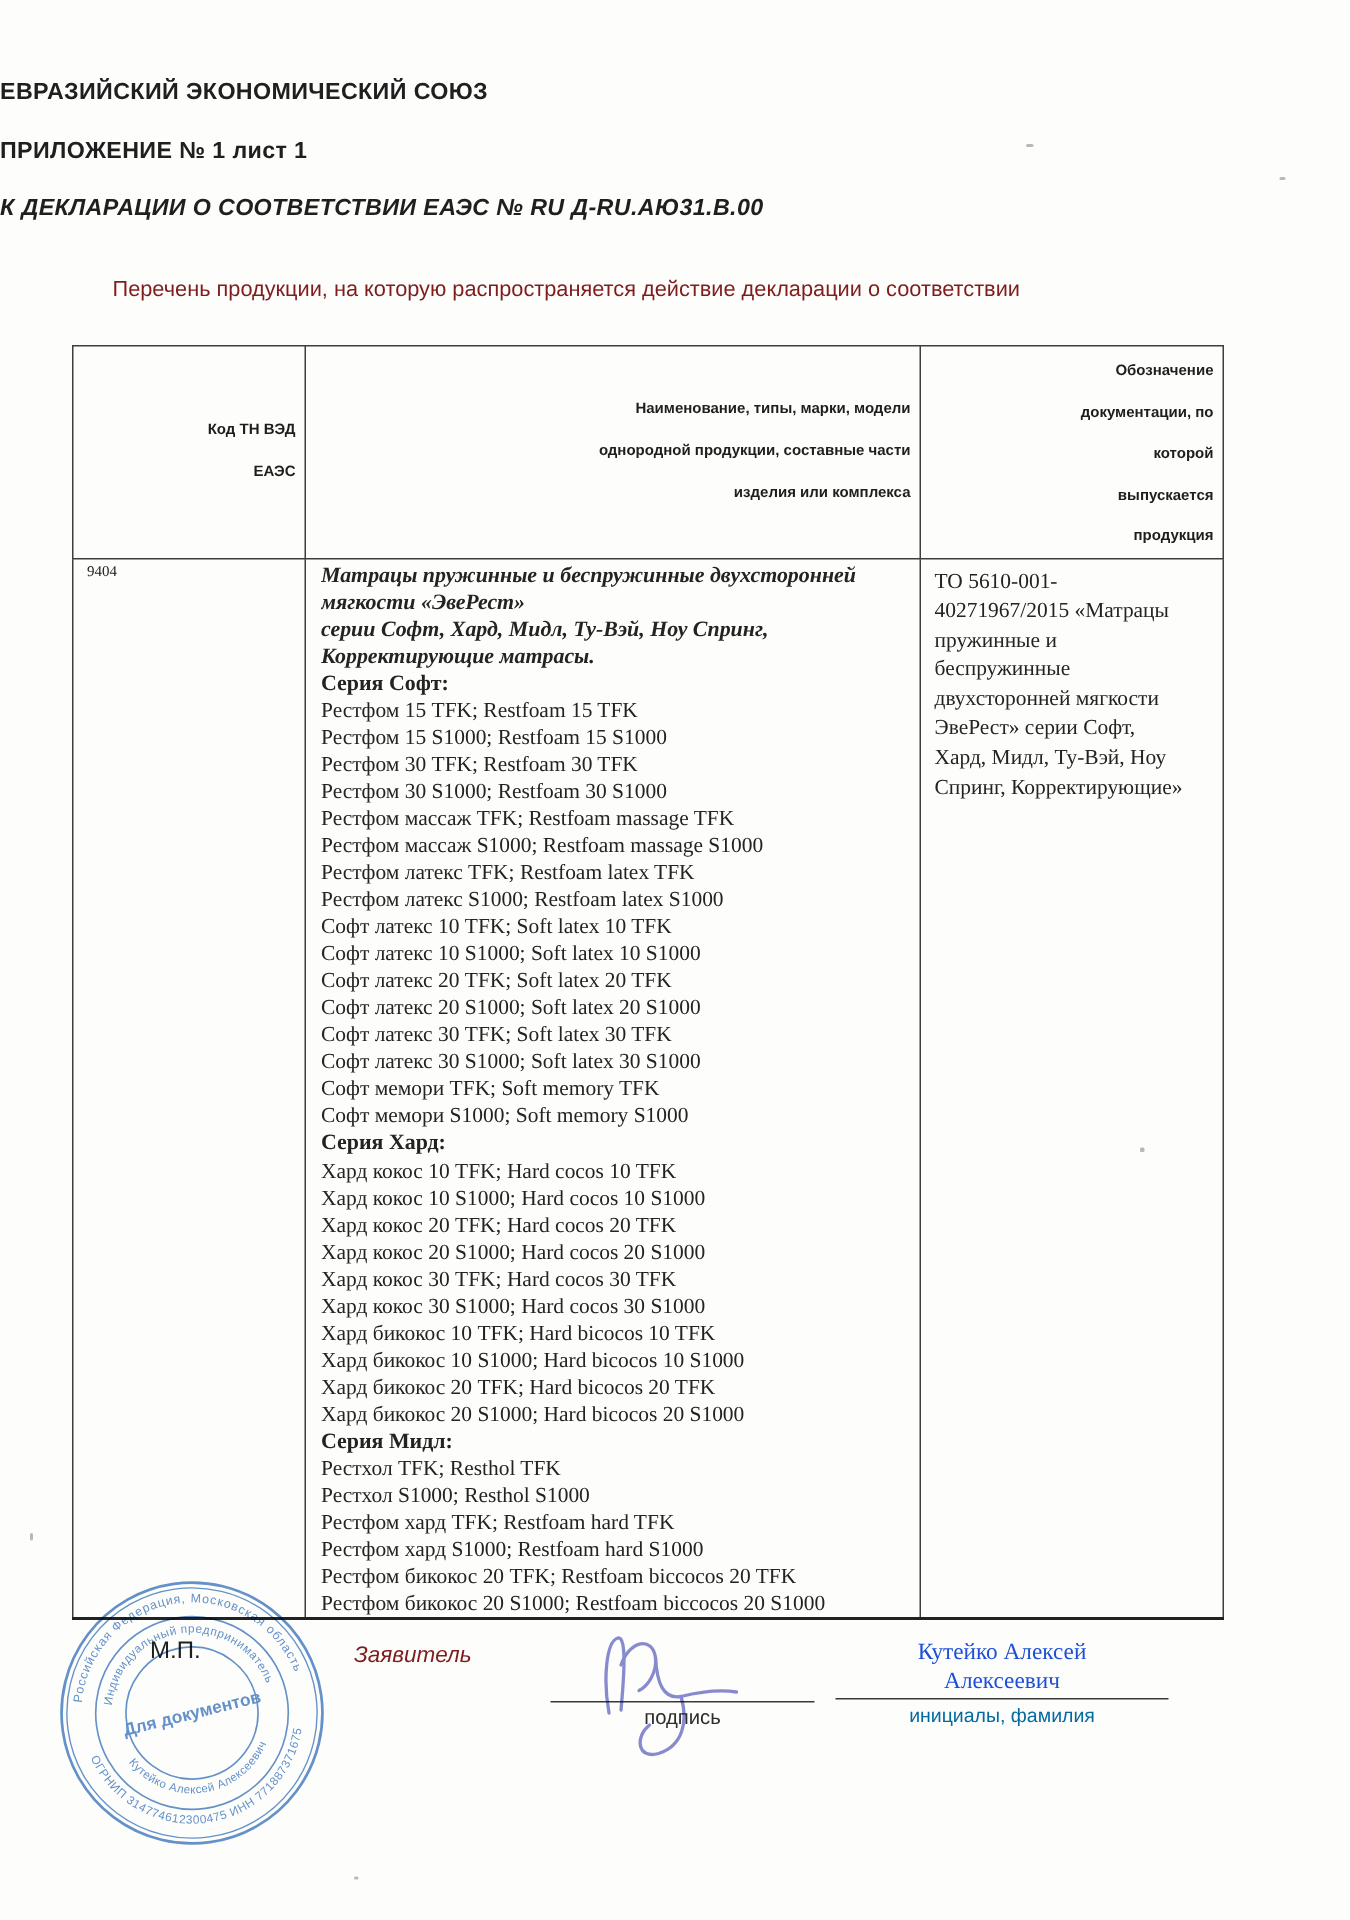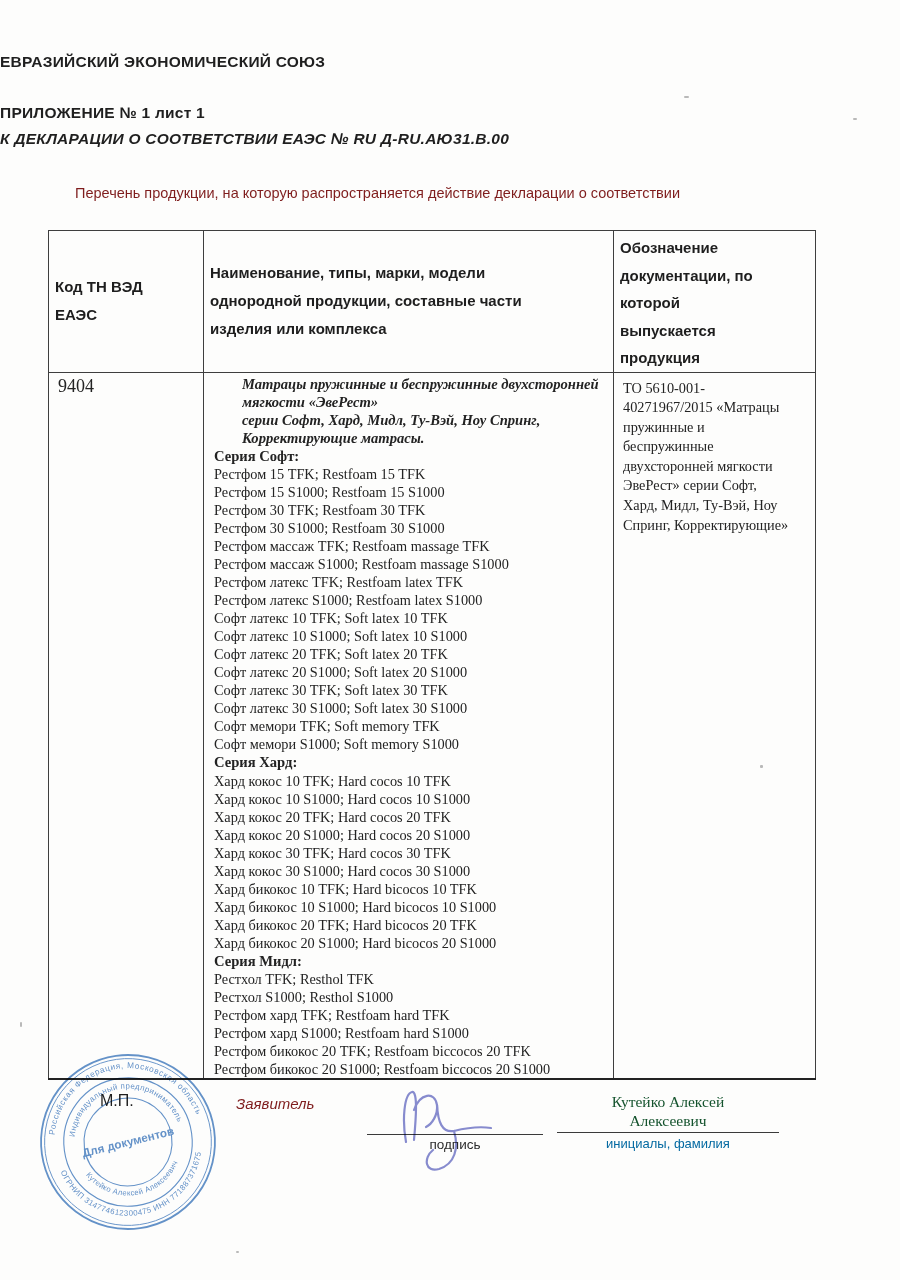--- a/index.html
+++ b/index.html
@@ -5,51 +5,51 @@
   html,body { margin:0; padding:0; background:#e8e8e8; }
   .page {
     position:relative; width:900px; height:1280px; margin:0 auto;
     background:#fdfdfc; overflow:hidden;
     font-family:"Liberation Sans","DejaVu Sans",sans-serif; color:#262626;
   }
   
   .title { position:absolute; text-align:left; font-weight:bold;
            font-size:15.5px; letter-spacing:.25px; color:#1f1f1f; white-space:nowrap; }
   .title-union       { top:53px;  left:0; width:860px; }
-  .title-appendix    { top:104px;  left:0; width:860px; }
+  .title-appendix    { top:92px;  left:0; width:860px; }
   .title-declaration { top:130px; left:0; width:804px;font-style:italic; }
   .intro { position:absolute; top:185px; left:75px; font-size:14.5px; color:#7f1d1d; }
 
   
   .tablewrap { position:absolute; top:230px; left:48px; }
   table.doc { border-collapse:collapse; table-layout:fixed; width:767px;
               border:1.7px solid #3c3c3c; }
   table.doc th, table.doc td { border:1.6px solid #3e3e3e; }
   table.doc tr.body-row td { border-bottom:2.4px solid #222; }
-  th { font-weight:bold; font-size:15px; color:#1e1e1e; text-align:left;
+  th { font-weight:bold; font-size:10px; color:#1e1e1e; text-align:right;
        vertical-align:middle; white-space:pre-line; line-height:28px;
        height:120px; padding:0 6px; }
   th.h-doc { vertical-align:top; line-height:27.5px; padding-top:3px; }
   td { vertical-align:top; font-family:"Liberation Serif","DejaVu Serif",serif; color:#232323; }
-  td.code { font-size:18px; padding:3px 4px 0 9px; }
+  td.code { font-size:10px; padding:3px 4px 0 9px; }
   td.products { padding:2px 4px 0 10px; }
   .line { line-height:18.05px; font-size:14.3px; white-space:nowrap; overflow:hidden; }
-  .line.bi { font-weight:bold; font-style:italic; font-size:14.6px;margin-left:28px; }
+  .line.bi { font-weight:bold; font-style:italic; font-size:14.6px; }
   .line.b  { font-weight:bold; font-size:14.6px; }
   td.doc-cell { padding:6px 4px 0 9px; font-size:14.3px; line-height:19.6px; white-space:pre-line; }
 
   
   .mp        { position:absolute; top:1092px; left:100px; font-size:16px; color:#1f1f1f; }
   .applicant { position:absolute; top:1095px; left:236px; font-size:15px; color:#7f1d1d;font-style:italic; }
   .sig-line-1 { position:absolute; top:1134px; left:367px; width:176px; border-top:1.7px solid #3a3a3a; }
   .sig-line-2 { position:absolute; top:1132px; left:557px; width:222px; border-top:1.7px solid #3a3a3a; }
   .sig-caption { position:absolute; top:1137px; left:367px; width:176px; text-align:center; font-size:13.5px; color:#2c2c2c; }
   .name-value { position:absolute; top:1092px; left:557px; width:222px; text-align:center;
                 font-family:"Liberation Serif","DejaVu Serif",serif; font-size:15.5px;
-                line-height:19px; white-space:pre-line; color:#14532d; }
+                line-height:19px; white-space:pre-line; color:#1d4ed8; }
   .name-caption { position:absolute; top:1136px; left:557px; width:222px; text-align:center;
                   font-size:13px; color:#0369a1; }
 
   
   .stamp { position:absolute; top:1051px; left:37px; width:182px; height:182px;
            transform:rotate(-8deg); opacity:.85; mix-blend-mode:multiply; }
   .stamp text { font-family:"Liberation Sans","DejaVu Sans",sans-serif; }
   .signature { position:absolute; top:1080px; left:392px; width:104px; height:96px;
                mix-blend-mode:multiply; opacity:.9; }
 

